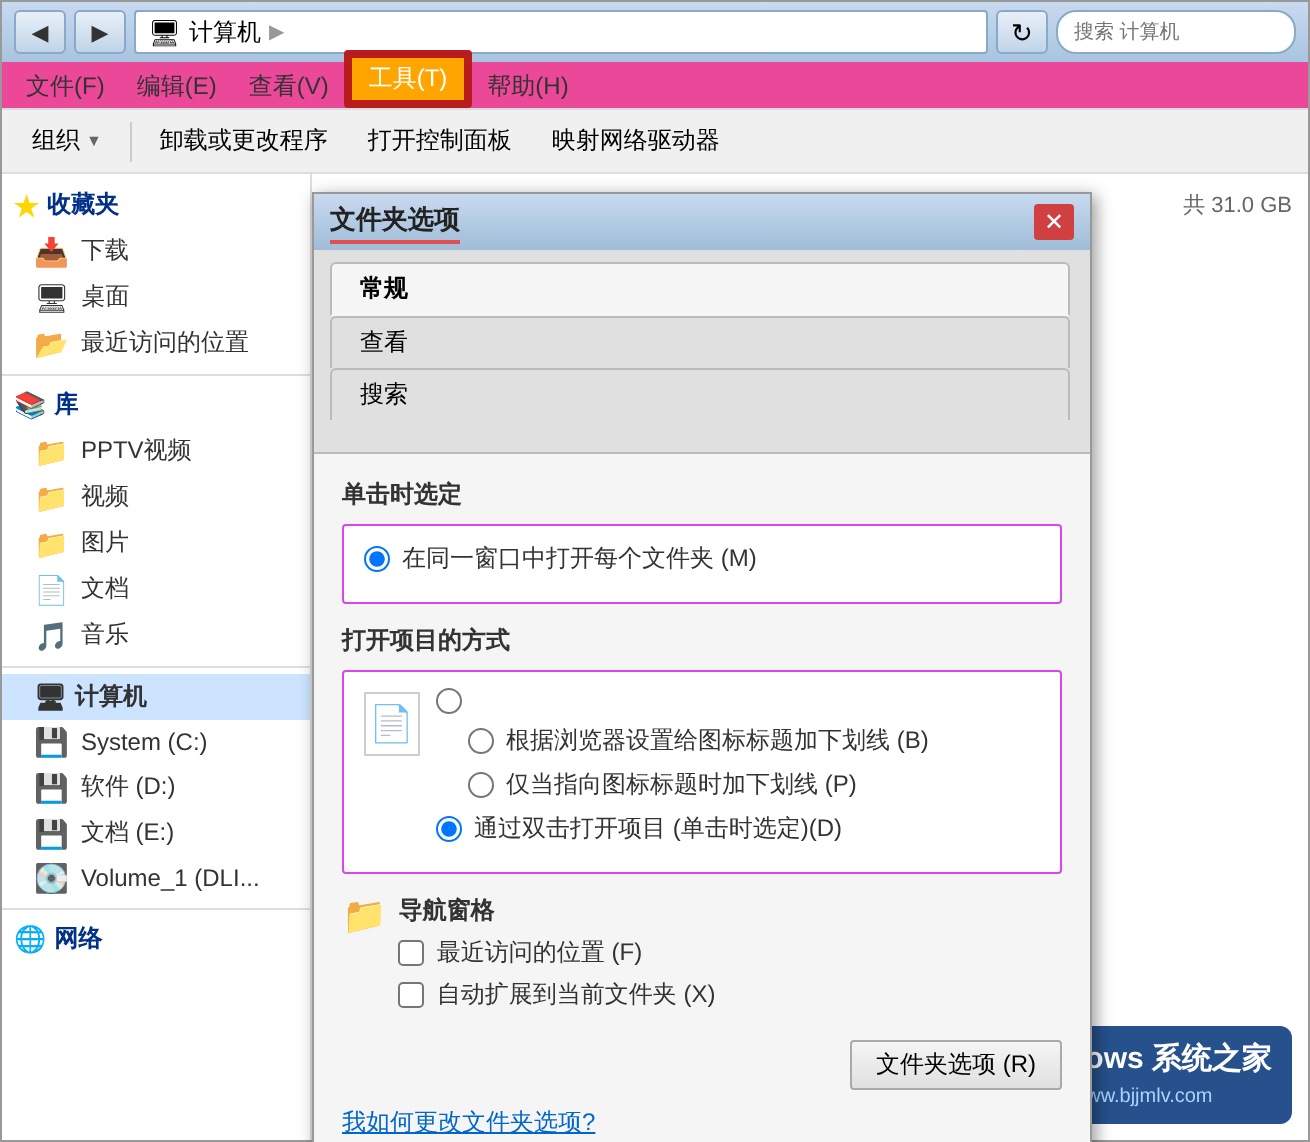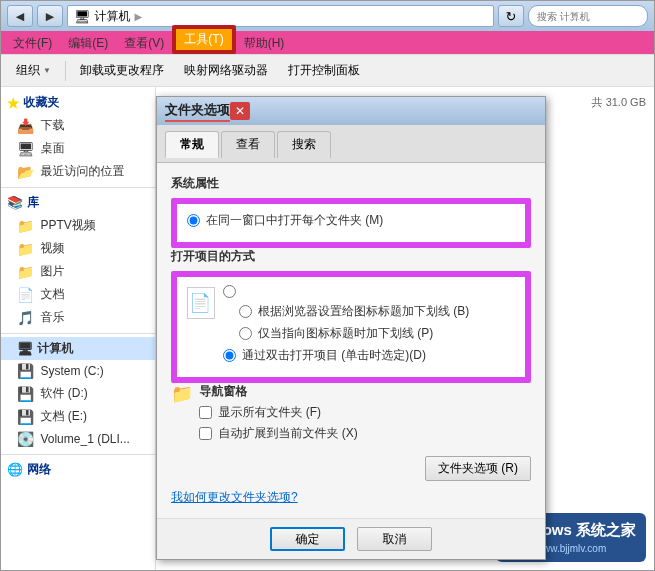--- a/index.html
+++ b/index.html
@@ -238,21 +238,21 @@
       border: 1px solid #999;
       box-shadow: 2px 2px 8px rgba(0,0,0,0.4);
       z-index: 20;
     }
     .dialog-title-bar {
       height: 28px;
       background: linear-gradient(to bottom, #c8daf0, #a0bcd8);
       display: flex;
       align-items: center;
       padding: 0 8px;
-      justify-content: flex-start;
+      justify-content: space-between;
     }
     .dialog-title-text {
       font-size: 13px;
       color: #222;
       font-weight: bold;
       border-bottom: 2px solid #e05050;
       padding-bottom: 1px;
     }
     .dialog-close-btn {
       width: 20px;
@@ -265,22 +265,23 @@
       cursor: pointer;
       display: flex;
       align-items: center;
       justify-content: center;
     }
 
     
     .dialog-tabs {
       display: flex;
       background: #e0e0e0;
-      padding: 6px 8px 4px;
+      padding: 6px 8px 16px;
       border-bottom: 1px solid #bbb;
+      flex-direction: column;
     }
     .dialog-tab {
       padding: 4px 14px;
       border: 1px solid #bbb;
       background: #e0e0e0;
       cursor: pointer;
       font-size: 12px;
       border-bottom: none;
       margin-right: 2px;
       border-radius: 3px 3px 0 0;
@@ -298,23 +299,24 @@
     }
 
     .section-title {
       font-size: 12px;
       font-weight: bold;
       color: #333;
       margin-bottom: 6px;
     }
 
     .section-box {
-      border: 6px solid #d946ef;
+      border: 1px solid #d946ef;
       background: white;
       padding: 8px 10px;
+      margin-bottom: 10px;
       border-radius: 2px;
     }
 
     .radio-row {
       display: flex;
       align-items: center;
       margin-bottom: 5px;
       font-size: 12px;
       color: #333;
     }
@@ -445,24 +447,24 @@
   <div class="toolbar">
     <button class="toolbar-btn">
       <span>组织</span>
       <span class="dropdown-arrow">▼</span>
     </button>
     <div class="toolbar-separator"></div>
     <button class="toolbar-btn">
       <span>卸载或更改程序</span>
     </button>
     <button class="toolbar-btn">
-      <span>映射网络驱动器</span>
+      <span>打开控制面板</span>
     </button>
     <button class="toolbar-btn">
-      <span>打开控制面板</span>
+      <span>映射网络驱动器</span>
     </button>
   </div>
 
   <div class="content-area">
 
     <div class="sidebar">
       <div class="sidebar-section">
         <div class="sidebar-header">
           <span class="star-icon">★</span>
           <span>收藏夹</span>
@@ -571,21 +573,21 @@
     </div>
 
     <div class="dialog-tabs">
       <div class="dialog-tab active">常规</div>
       <div class="dialog-tab">查看</div>
       <div class="dialog-tab">搜索</div>
     </div>
 
     <div class="dialog-content">
 
-      <div class="section-title">系统属性</div>
+      <div class="section-title">单击时选定</div>
       <div class="section-box">
         <div class="radio-row">
           <input type="radio" name="browse" checked="" style="">
           <span>在同一窗口中打开每个文件夹 (M)</span>
         </div>
       </div>
 
       <div class="section-title">打开项目的方式</div>
       <div class="section-box">
         <div class="section-with-icon">
@@ -613,21 +615,21 @@
       </div>
 
       <div class="nav-section">
         <div class="nav-icon-group">
           <span class="nav-folder-icon">📁</span>
         </div>
         <div class="nav-checkboxes">
           <div class="section-title" style="margin-bottom:4px;">导航窗格</div>
           <div class="checkbox-row">
             <input type="checkbox" style="">
-            <span>显示所有文件夹 (F)</span>
+            <span>最近访问的位置 (F)</span>
           </div>
           <div class="checkbox-row">
             <input type="checkbox" style="">
             <span>自动扩展到当前文件夹 (X)</span>
           </div>
         </div>
       </div>
 
       <div class="restore-btn">
         <button class="btn-restore">文件夹选项 (R)</button>

